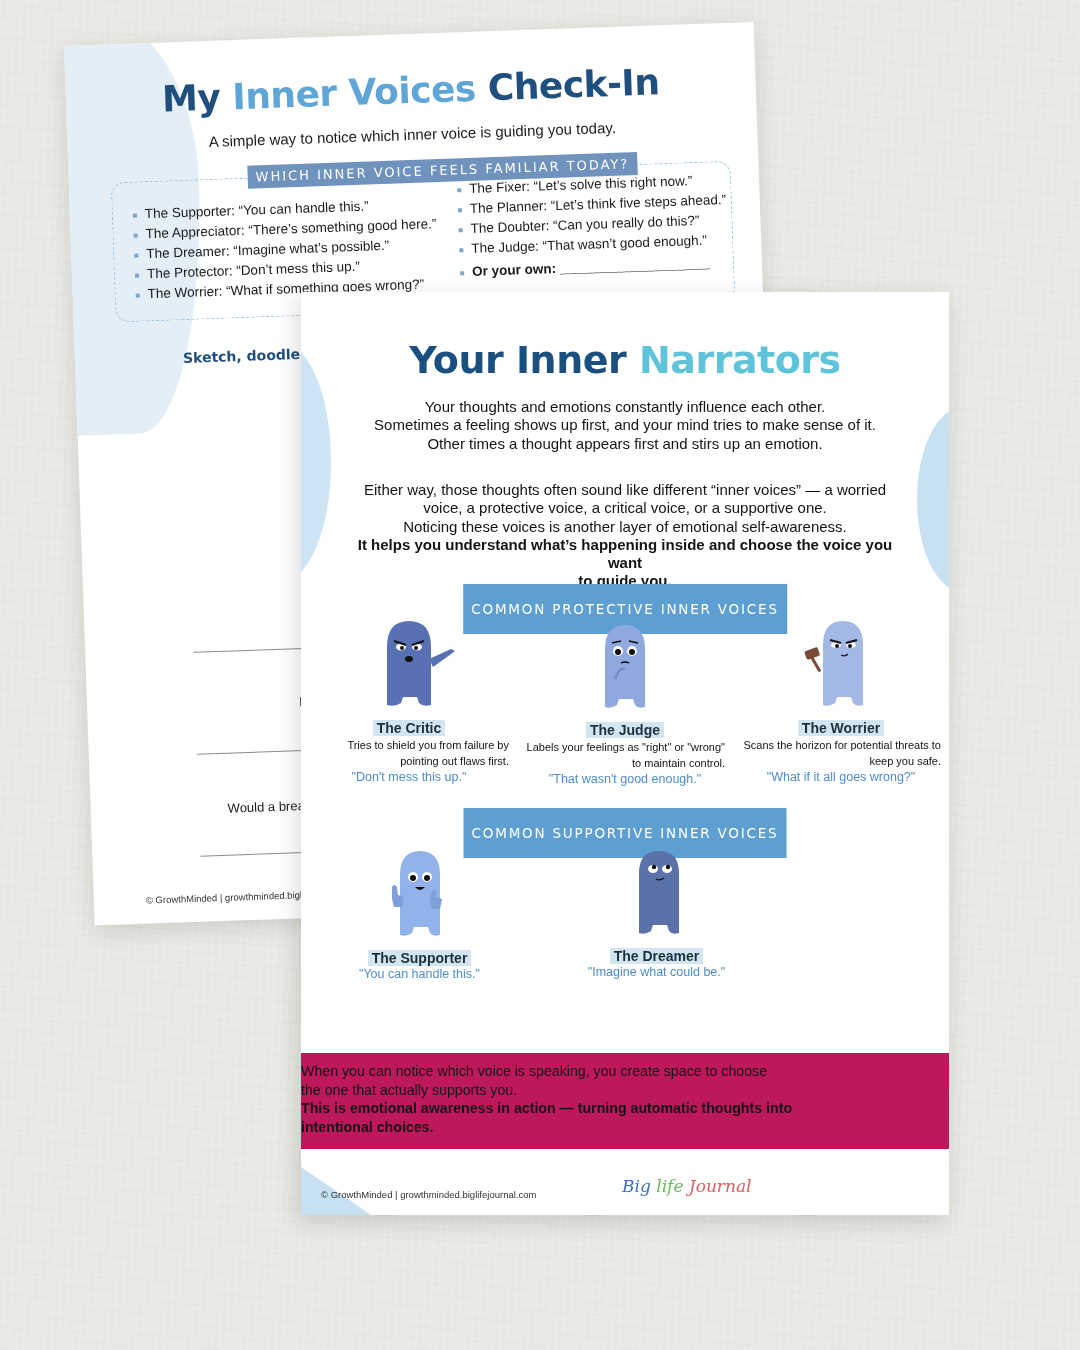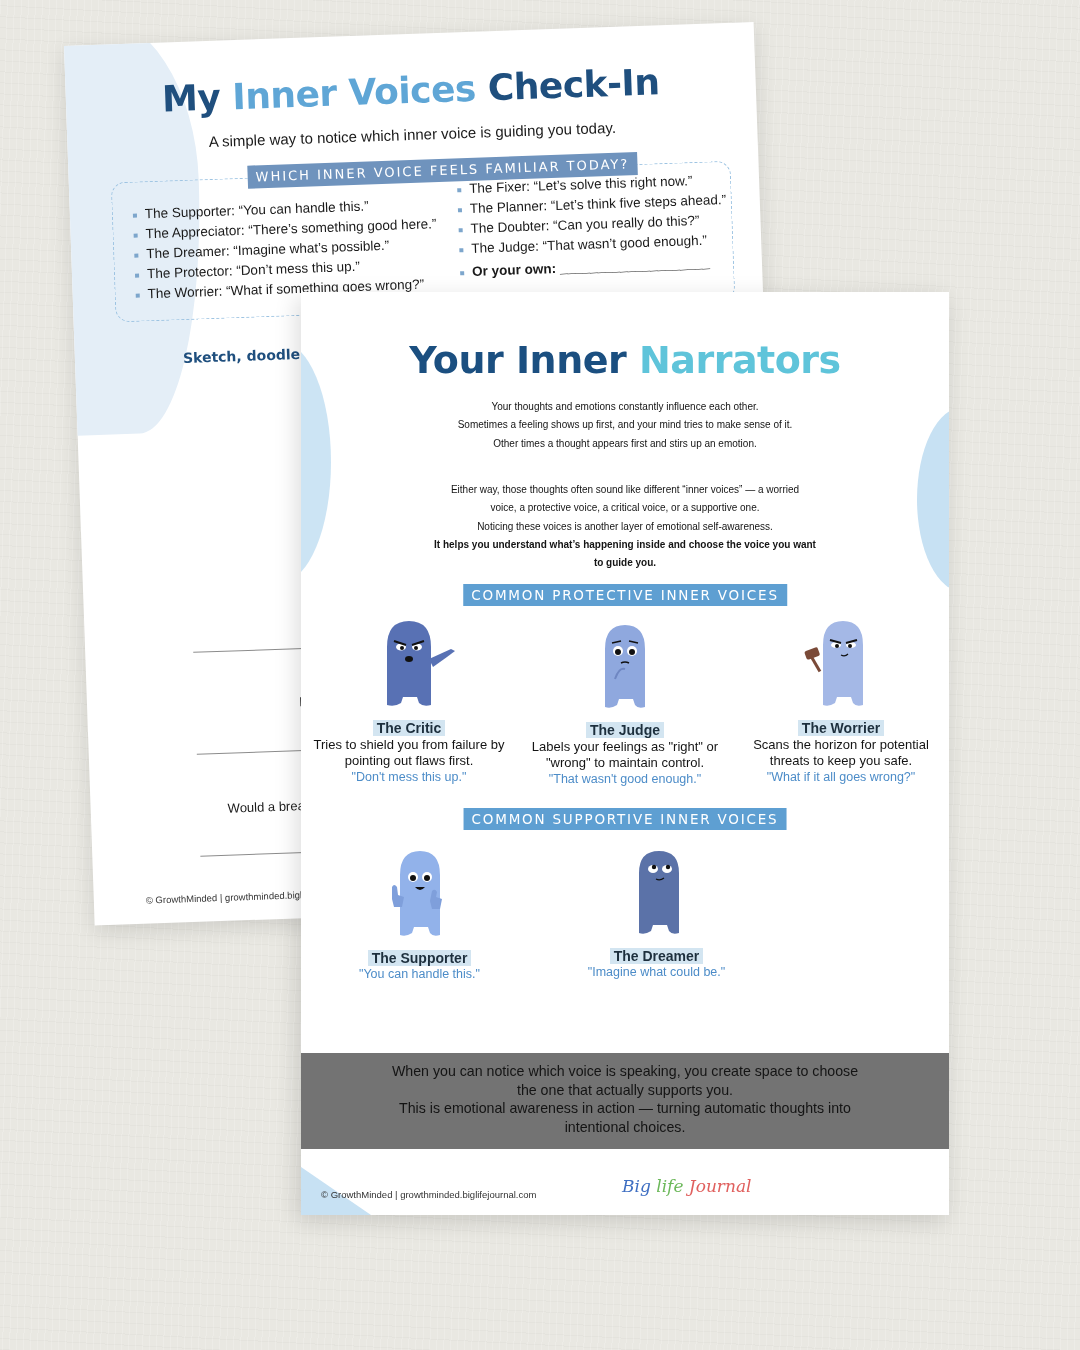--- a/index.html
+++ b/index.html
@@ -111,58 +111,58 @@
     position: absolute; top: 46px; left: 0; right: 0;
     text-align: center;
     font-family: "DejaVu Sans", sans-serif;
     font-weight: bold; font-size: 38px;
     color: #1b4f80;
     letter-spacing: -0.5px;
   }
   .front-title .accent { color: #5fc4da; }
   .intro {
     position: absolute; left: 40px; right: 40px;
-    text-align: center; font-size: 10px; line-height: 18.3px; color: #141414;
+    text-align: center; font-size: 15px; line-height: 18.3px; color: #141414;
   }
   .intro.p1 { top: 106px; }
   .intro.p2 { top: 173px; margin-top: 16px; }
   .intro .bold { font-weight: bold; }
 
   .section-label {
     position: absolute; left: 50%;
     transform: translateX(-50%);
     background: #5e9fd2; color: #ffffff;
     font-family: "DejaVu Sans", sans-serif;
     font-size: 13.5px; letter-spacing: 1.8px;
-    padding: 3px 8px; white-space: nowrap;
+    padding: 17px 8px; white-space: nowrap;
   }
   .section-label.protective { top: 292px; }
   .section-label.supportive { top: 516px; }
 
   .voices-row { position: absolute; left: 0; right: 0; display: flex; }
   .voices-row.protective { top: 325px; }
   .voices-row.supportive { top: 553px; }
   .voice {
     width: 237px; display: flex; flex-direction: column; align-items: center; text-align: center;
   }
   .voice .figure { width: 100px; height: 95px; margin-bottom: 8px; }
   .voice-name {
     background: #d3e5f1; font-weight: bold; font-size: 14px; color: #1d2f3d;
     padding: 0 4px; line-height: 16px;
   }
-  .voice-desc { font-size: 13px; line-height: 16px; color: #141414; margin-top: 1px; width: 200px; }
+  .voice-desc { font-size: 11px; line-height: 16px; color: #141414; margin-top: 1px; width: 200px; text-align: right; }
   .voice-quote { font-size: 12.5px; line-height: 16px; color: #4c8cc8; width: 160px; }
 
   .summary-band {
     position: absolute; left: 0; right: 0; top: 761px; height: 96px;
-    background: #737373;
-    text-align: center; padding-top: 9px;
+    background: #be185d;
+    text-align: left; padding-top: 9px;
     font-size: 14.2px; line-height: 18.5px; color: #141414;
   }
-  .summary-band .bold { font-weight: normal; }
+  .summary-band .bold { font-weight: bold; }
 
   .front-footer {
     position: absolute; left: 20px; top: 897px;
     font-size: 9.5px; color: #333;
   }
   .brand-logo {
     position: absolute; left: 321px; top: 884px;
     font-family: "DejaVu Serif", serif; font-style: italic; font-size: 17px;
     white-space: nowrap;
   }

